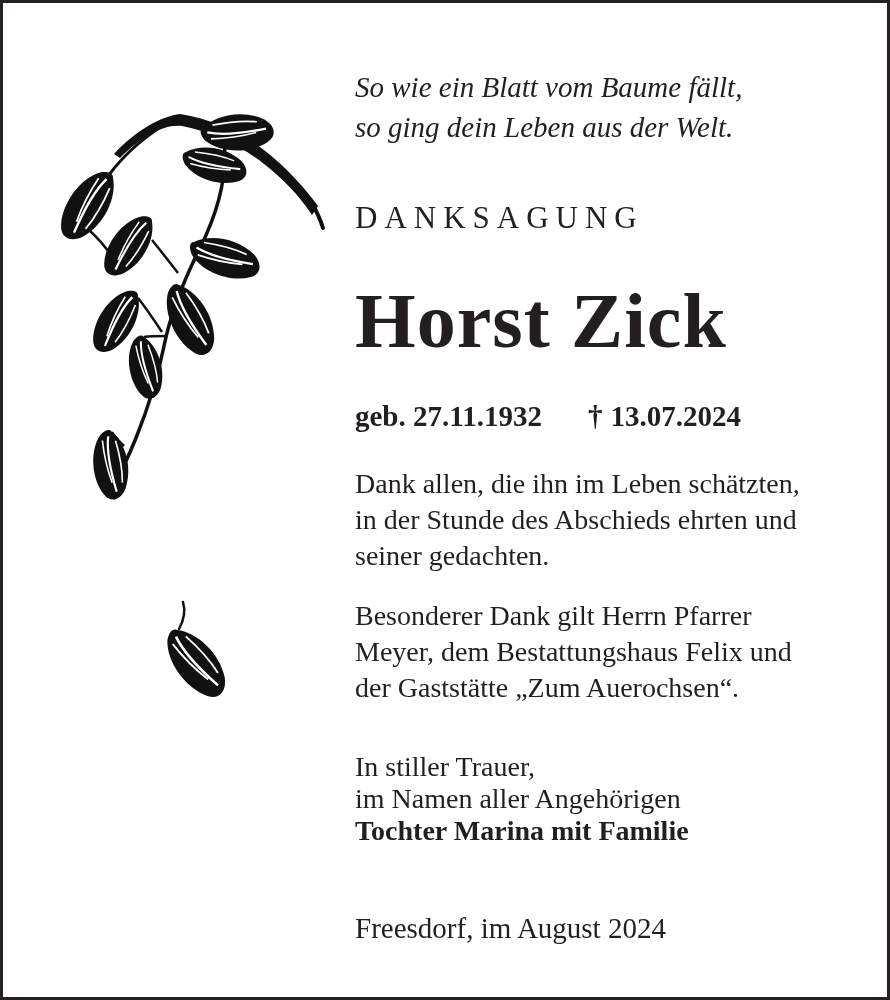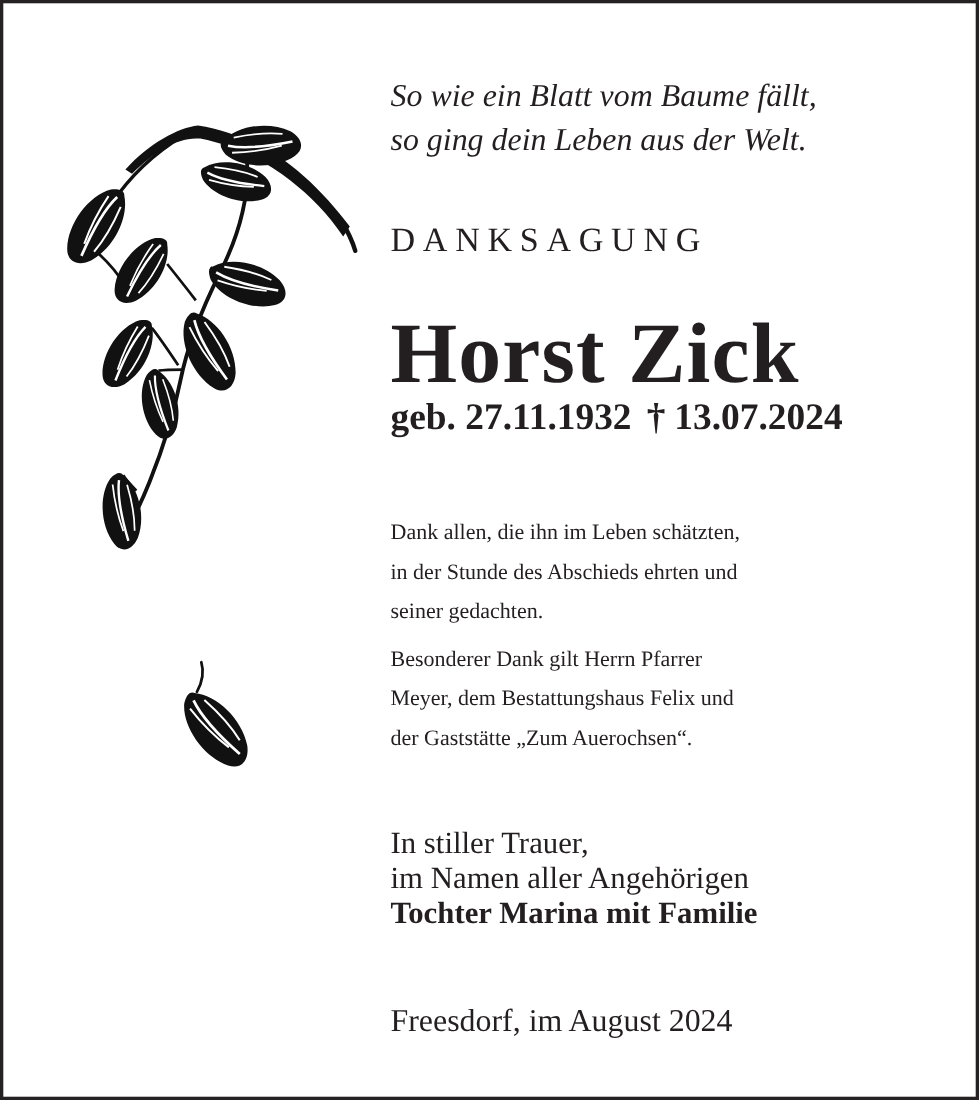--- a/index.html
+++ b/index.html
@@ -14,25 +14,25 @@
     overflow:hidden;
   }
   .branch-svg{position:absolute;left:25px;top:85px;width:300px;height:420px;}
   .leaf-svg{position:absolute;left:152px;top:595px;width:100px;height:130px;}
   .content{position:absolute;left:352px;top:0;width:525px;height:1000px;}
   .block{position:absolute;left:0;}
   .line{white-space:nowrap;}
   .epigraph{top:64px;font-style:italic;font-size:29px;line-height:40px;}
   .heading{top:196px;font-size:31px;letter-spacing:7px;line-height:38px;text-align:center;}
   .name{top:278px;font-size:78px;font-weight:700;line-height:80px;margin:0;letter-spacing:1px;}
-  .dates{top:358px;font-size:34px;font-weight:700;line-height:38px;width:500px;}
+  .dates{top:394px;font-size:29px;font-weight:700;line-height:38px;width:500px;}
   .dates .death{position:absolute;left:233px;top:0;}
   .dagger{font-weight:700;padding-right:8px;}
-  .bodytext{top:463px;font-size:20px;line-height:36px;}
-  .bodytext .para2{margin-top:7px;}
+  .bodytext{top:463px;font-size:28px;line-height:36px;}
+  .bodytext .para2{margin-top:24px;}
   .mourning{top:748px;font-size:28px;line-height:32px;}
   .mourning .family{font-weight:700;text-align:center;}
   .closing{top:908px;font-size:29px;line-height:34px;}
 </style>
 </head>
 <body>
 
 <div class="page">
 
   <svg class="branch-svg" viewBox="0 0 300 420" aria-hidden="true">

